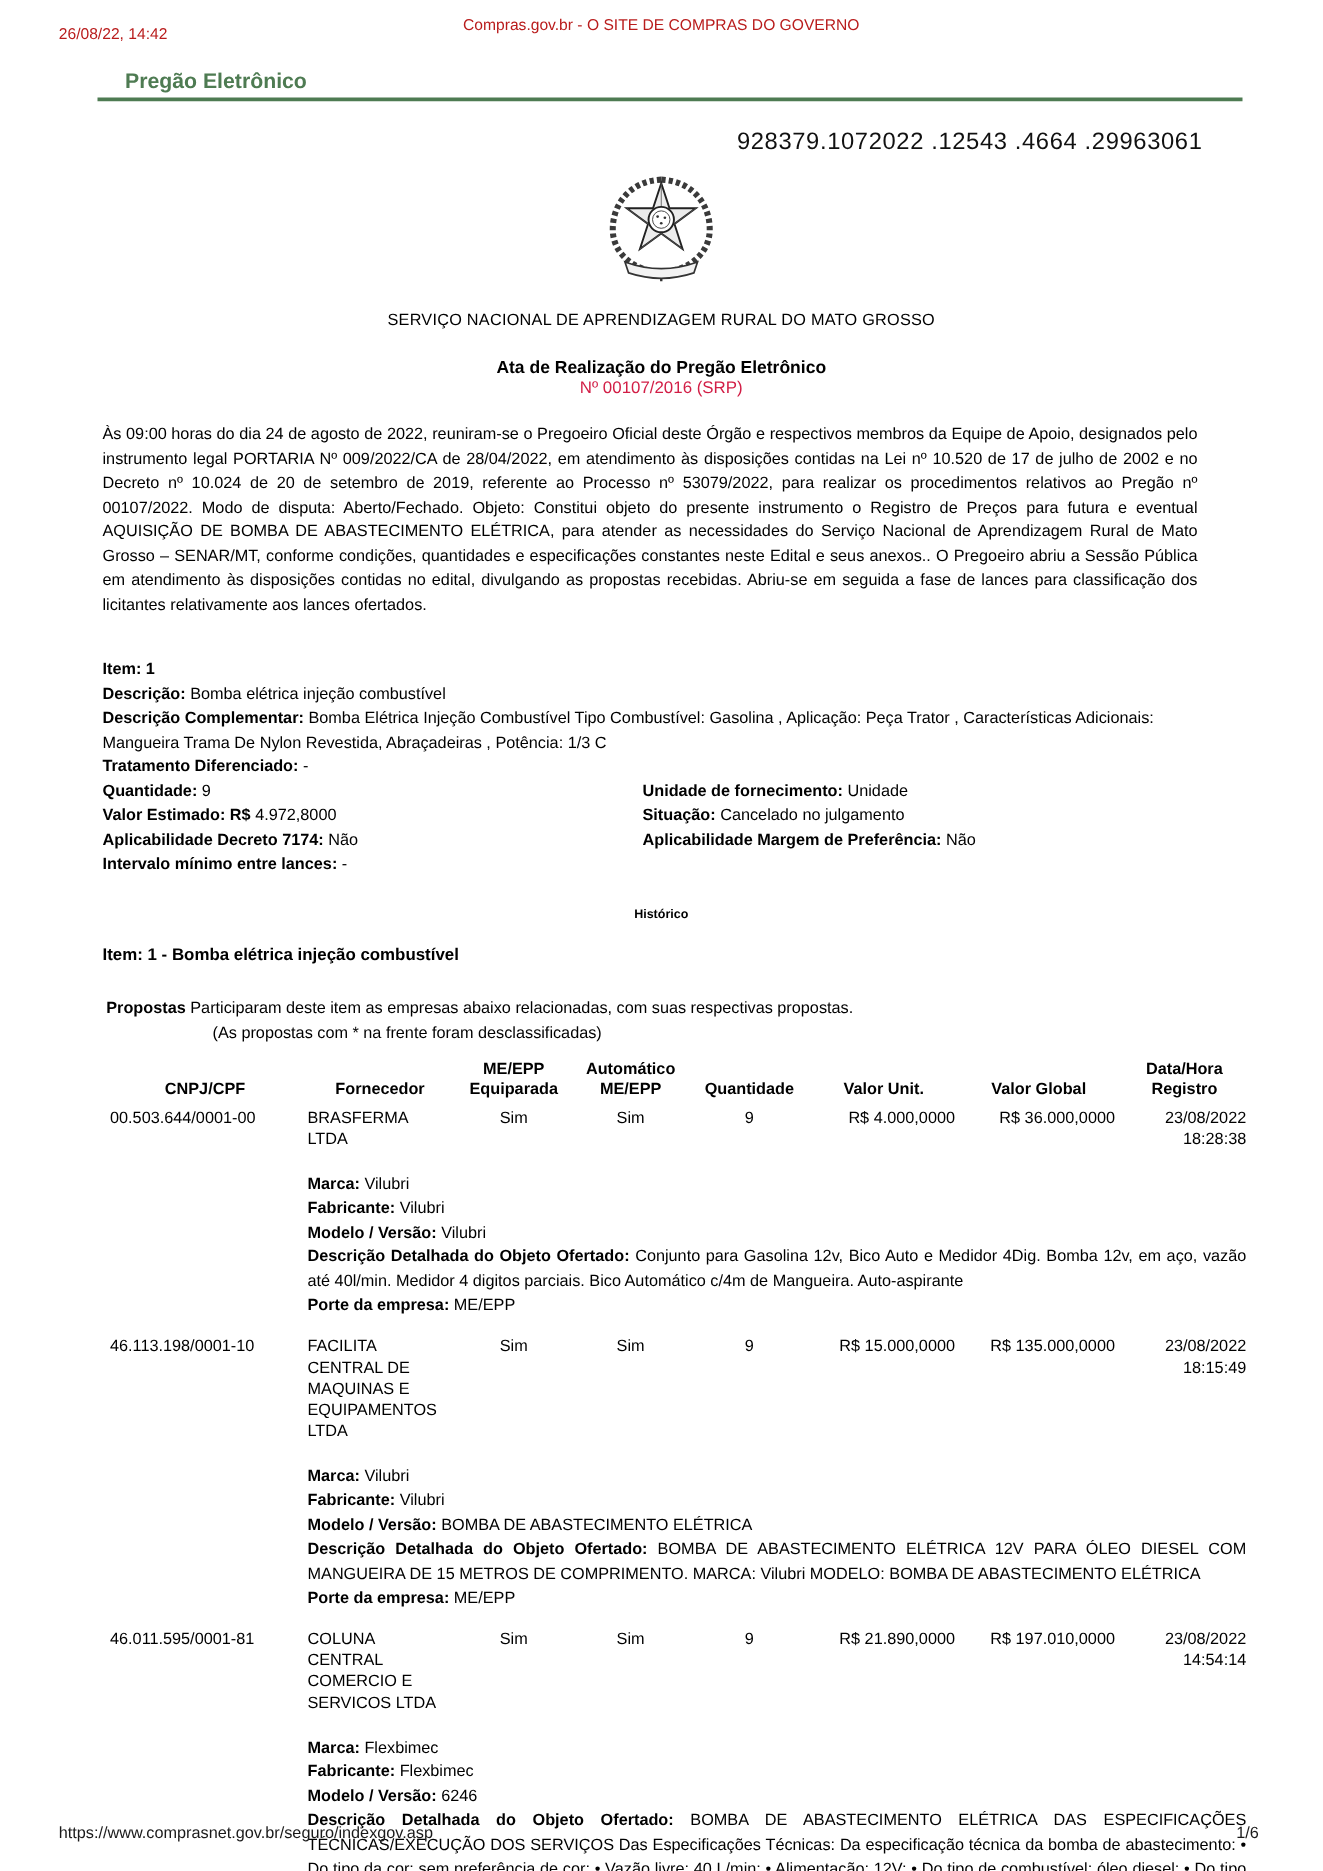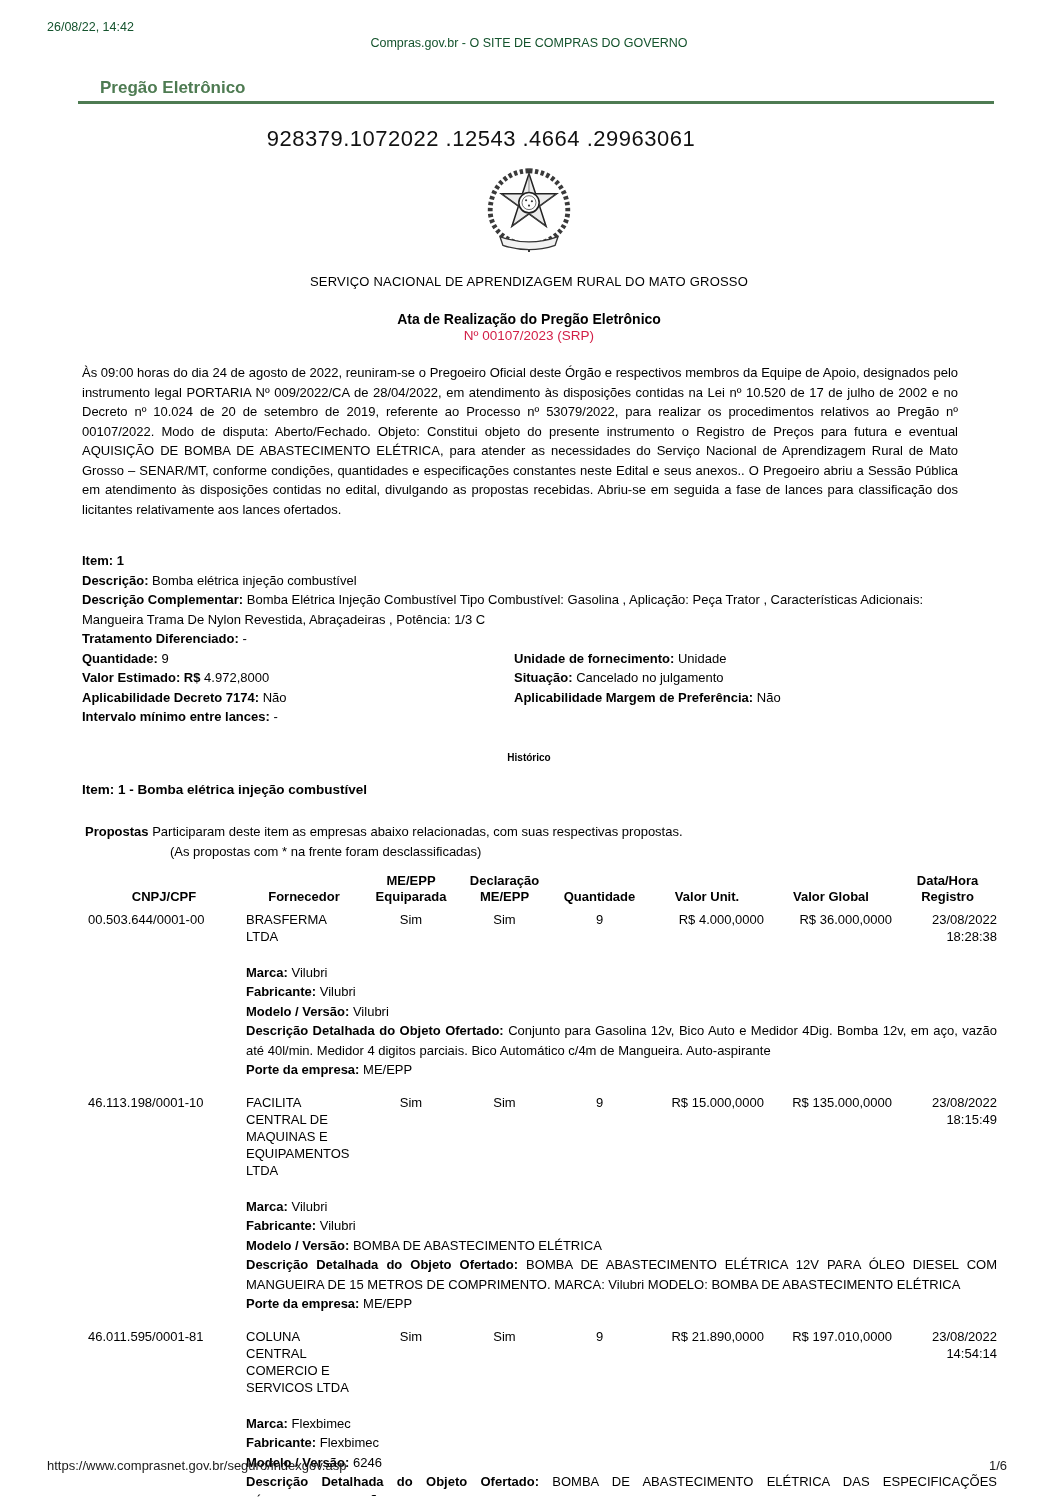--- a/index.html
+++ b/index.html
@@ -4,32 +4,32 @@
 <style>
   * { margin:0; padding:0; box-sizing:border-box; }
   html,body { background:#ffffff; }
   .page {
     width:1058px; height:1497px; position:relative; background:#ffffff;
     font-family:"Liberation Sans", sans-serif; color:#000; overflow:hidden;
   }
   .b { font-weight:bold; }
 
   
-  .print-header { position:relative; padding-top:36px; font-size:12.5px; color:#14532d; }
+  .print-header { position:relative; padding-top:13px; font-size:12.5px; color:#b91c1c; }
   .print-datetime { position:absolute; left:47px; top:20px; }
   .print-title { text-align:center; }
 
   
   .section-title {
     margin:28px 64px 0 100px; font-size:17px; font-weight:bold;
     color:var(--green, #4e7b52);
   }
   .green-rule { margin:3px 64px 0 78px; border:0; border-top:3px solid var(--green, #4e7b52); }
 
-  .doc-code { margin:22px 96px 0 0; text-align:center; font-size:22px; letter-spacing:.5px; color:#111; }
+  .doc-code { margin:22px 96px 0 0; text-align:right; font-size:19px; letter-spacing:.5px; color:#111; }
 
   .emblem-wrap { margin-top:10px; text-align:center; }
 
   .org-name { margin-top:16px; text-align:center; font-size:13px; letter-spacing:.2px; }
   .ata-title { margin-top:22px; text-align:center; font-size:14px; font-weight:bold; }
   .ata-subtitle { margin-top:1px; text-align:center; font-size:13.5px; color:var(--red, #d21e46); }
 
   .intro {
     margin:20px 100px 0 82px; font-size:13px; line-height:19.5px; text-align:justify;
   }
@@ -94,21 +94,21 @@
       <circle cx="47" cy="39.5" r="1.1" fill="#333"></circle>
       <circle cx="53" cy="40.5" r="1.1" fill="#333"></circle>
       <circle cx="50" cy="45" r="1.1" fill="#333"></circle>
       <path d="M50,86 L50,93 M44,89.5 L56,89.5" stroke="#333" stroke-width="2"></path>
       <path d="M20,77 Q50,88 80,77 L77,86 Q50,95 23,86 Z" fill="#f2f2f2" stroke="#333" stroke-width="1.4"></path>
     </svg>
   </div>
 
   <div class="org-name">SERVIÇO NACIONAL DE APRENDIZAGEM RURAL DO MATO GROSSO</div>
   <div class="ata-title">Ata de Realização do Pregão Eletrônico</div>
-  <div class="ata-subtitle">Nº 00107/2023 (SRP)</div>
+  <div class="ata-subtitle">Nº 00107/2016 (SRP)</div>
 
   <p class="intro">Às 09:00 horas do dia 24 de agosto de 2022, reuniram-se o Pregoeiro Oficial deste Órgão e respectivos membros da Equipe de Apoio, designados pelo instrumento legal PORTARIA Nº 009/2022/CA de 28/04/2022, em atendimento às disposições contidas na Lei nº 10.520 de 17 de julho de 2002 e no Decreto nº 10.024 de 20 de setembro de 2019, referente ao Processo nº 53079/2022, para realizar os procedimentos relativos ao Pregão nº 00107/2022. Modo de disputa: Aberto/Fechado. Objeto: Constitui objeto do presente instrumento o Registro de Preços para futura e eventual AQUISIÇÃO DE BOMBA DE ABASTECIMENTO ELÉTRICA, para atender as necessidades do Serviço Nacional de Aprendizagem Rural de Mato Grosso – SENAR/MT, conforme condições, quantidades e especificações constantes neste Edital e seus anexos.. O Pregoeiro abriu a Sessão Pública em atendimento às disposições contidas no edital, divulgando as propostas recebidas. Abriu-se em seguida a fase de lances para classificação dos licitantes relativamente aos lances ofertados.</p>
 
   <div class="item-block">
     <div class="b">Item: 1</div>
     <div><span class="b">Descrição:</span> <span>Bomba elétrica injeção combustível</span></div>
     <div><span class="b">Descrição Complementar:</span> <span>Bomba Elétrica Injeção Combustível Tipo Combustível: Gasolina , Aplicação: Peça Trator , Características Adicionais: Mangueira Trama De Nylon Revestida, Abraçadeiras , Potência: 1/3 C</span></div>
     <div><span class="b">Tratamento Diferenciado:</span> <span>-</span></div>
     <div class="cols">
       <div class="col-l"><span class="b">Quantidade:</span> <span>9</span></div>
@@ -143,21 +143,21 @@
         <col style="width:120px">
         <col style="width:128px">
         <col style="width:105px">
     </colgroup>
     <thead>
       <tr>
         <th>CNPJ/CPF</th>
         <th>Fornecedor</th>
         <th>ME/EPP
 Equiparada</th>
-        <th>Declaração
+        <th>Automático
 ME/EPP</th>
         <th>Quantidade</th>
         <th>Valor Unit.</th>
         <th>Valor Global</th>
         <th>Data/Hora
 Registro</th>
       </tr>
     </thead>
     <tbody>
 

